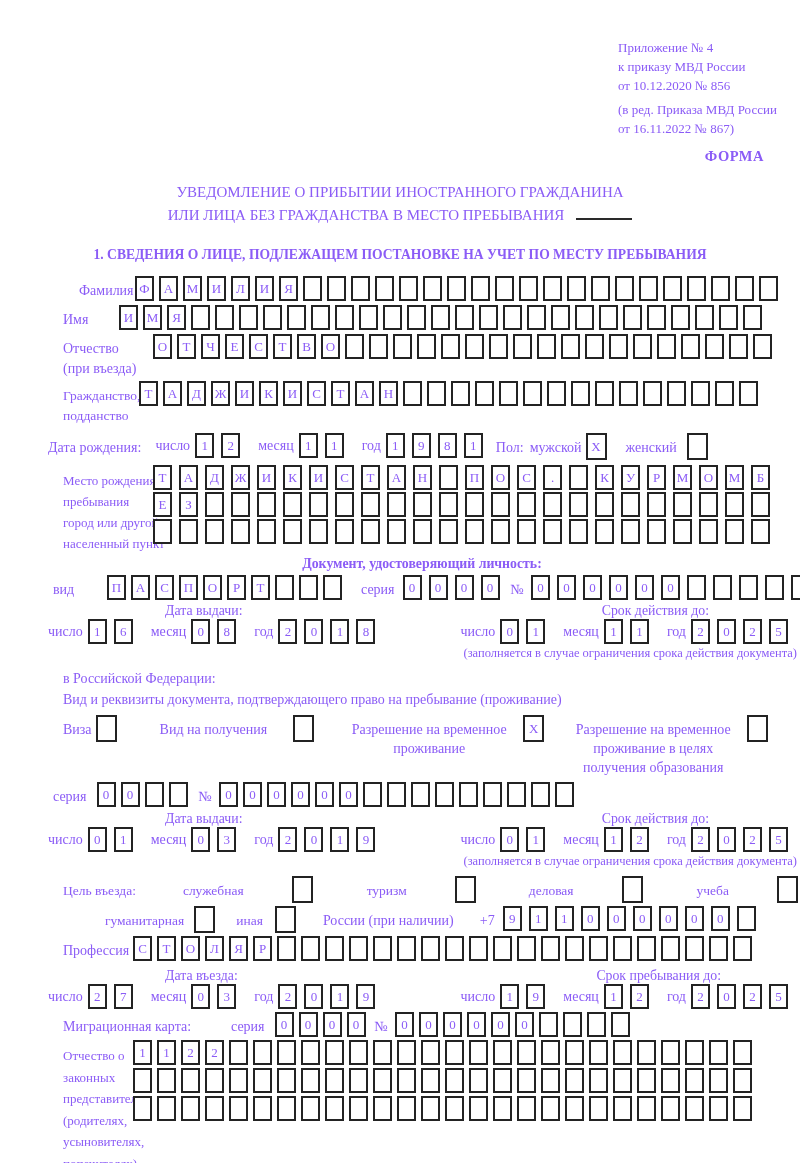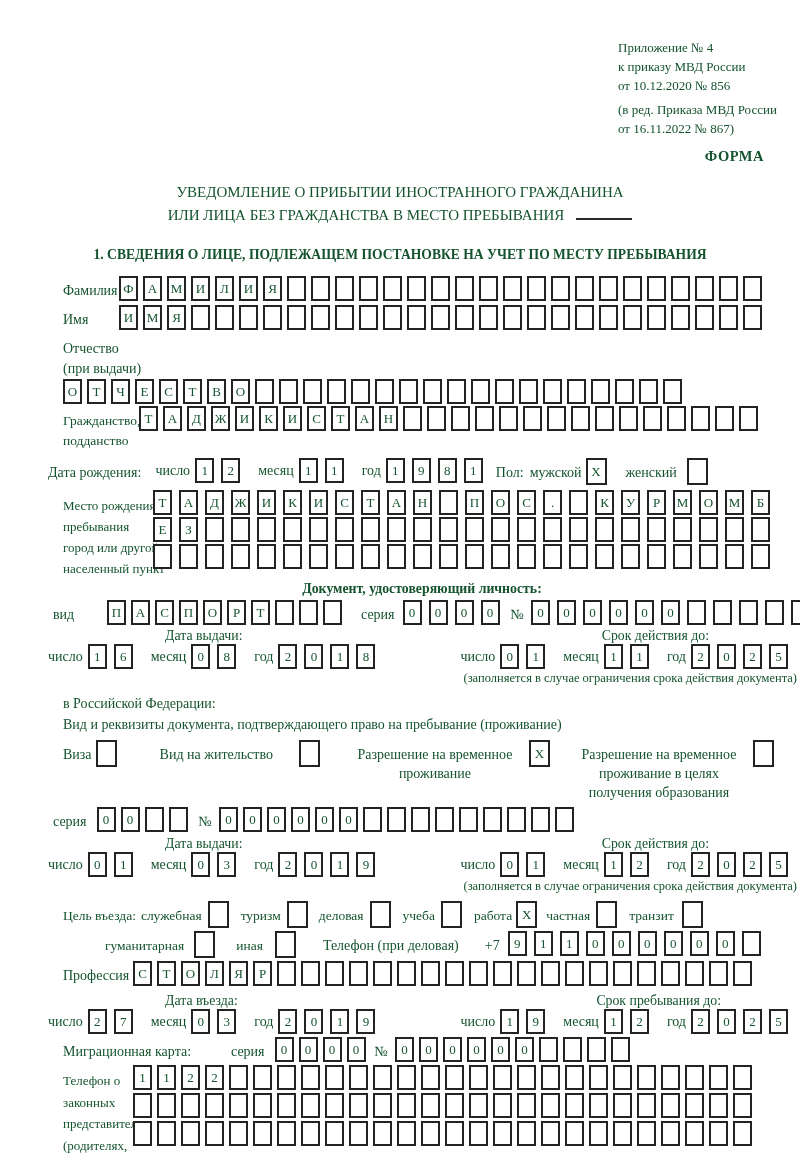--- a/index.html
+++ b/index.html
@@ -1,16 +1,16 @@
 <!DOCTYPE html>
 <html><head>
 <meta charset="utf-8">
 <style>
   html,body{margin:0;padding:0;background:#ffffff;}
-  .page{position:relative;width:800px;height:1163px;background:#fff;color:#14532d;
+  .page{position:relative;width:800px;height:1163px;background:#fff;color:#8b5cf6;
         font-family:"Liberation Serif","DejaVu Serif",serif;overflow:hidden;}
   
   .apx{position:absolute;left:618px;top:38px;font-size:13px;line-height:19px;white-space:nowrap;}
   .apx .g2{margin-top:5px;}
   .forma{position:absolute;top:148px;right:36px;font-weight:bold;font-size:14.5px;letter-spacing:.5px;}
   .title{position:absolute;top:181px;left:0;width:100%;text-align:center;font-weight:normal;
          font-size:15px;line-height:23px;}
   .blank{display:inline-block;width:56px;height:13px;border-bottom:2.5px solid #2a2a2a;margin-left:12px;}
   .sec{position:absolute;top:247px;left:0;width:100%;text-align:center;font-weight:bold;font-size:13.6px;}
   .body{position:absolute;left:45px;top:276px;width:754px;font-size:14px;}
@@ -48,21 +48,21 @@
 
   <div class="title">
     <div>УВЕДОМЛЕНИЕ О ПРИБЫТИИ ИНОСТРАННОГО ГРАЖДАНИНА</div>
     <div><span>ИЛИ ЛИЦА БЕЗ ГРАЖДАНСТВА В МЕСТО ПРЕБЫВАНИЯ</span><span class="blank"></span></div>
   </div>
 
   <div class="sec">1. СВЕДЕНИЯ О ЛИЦЕ, ПОДЛЕЖАЩЕМ ПОСТАНОВКЕ НА УЧЕТ ПО МЕСТУ ПРЕБЫВАНИЯ</div>
 
   <div class="body">
 
-    <div class="row" style="padding-left:18px;margin-bottom:4px;">
+    <div class="row" style="padding-left:18px;margin-bottom:4px;justify-content:center;">
       <div class="lbl" style="width:56px;">Фамилия</div>
       <div class="boxes">
           <span class="box">Ф</span>
           <span class="box">А</span>
           <span class="box">М</span>
           <span class="box">И</span>
           <span class="box">Л</span>
           <span class="box">И</span>
           <span class="box">Я</span>
           <span class="box">&nbsp;</span>
@@ -114,24 +114,24 @@
           <span class="box">&nbsp;</span>
           <span class="box">&nbsp;</span>
           <span class="box">&nbsp;</span>
           <span class="box">&nbsp;</span>
           <span class="box">&nbsp;</span>
           <span class="box">&nbsp;</span>
           <span class="box">&nbsp;</span>
         </div>
     </div>
 
-    <div class="row" style="padding-left:18px;margin-bottom:2px;flex-direction:column;">
+    <div class="row" style="padding-left:18px;margin-bottom:2px;">
       <div class="lbl" style="width:90px;">
         <div>Отчество</div>
-        <div>(при выдачи)</div>
+        <div>(при въезда)</div>
       </div>
       <div class="boxes">
           <span class="box">О</span>
           <span class="box">Т</span>
           <span class="box">Ч</span>
           <span class="box">Е</span>
           <span class="box">С</span>
           <span class="box">Т</span>
           <span class="box">В</span>
           <span class="box">О</span>
@@ -398,21 +398,21 @@
     <div class="note" style="margin-bottom:8px;">(заполняется в случае ограничения срока действия документа)</div>
 
     <div style="padding-left:18px;line-height:20px;margin-bottom:1px;">в Российской Федерации:</div>
     <div style="padding-left:18px;line-height:20px;margin-bottom:5px;">Вид и реквизиты документа, подтверждающего право на пребывание (проживание)</div>
 
     <div class="row" style="padding-left:18px;margin-bottom:5px;">
       <span class="lbl2">Виза</span>
       <span class="boxes cbox" style="margin-left:4px;">
           <span class="box">&nbsp;</span>
         </span>
-      <span class="lbl2" style="margin-left:38px;">Вид на жительство</span>
+      <span class="lbl2" style="margin-left:38px;">Вид на получения</span>
       <span class="boxes cbox" style="margin-left:26px;">
           <span class="box">&nbsp;</span>
         </span>
       <div class="opt-ml" style="margin-left:26px;width:168px;">
         <div>Разрешение на временное</div>
         <div>проживание</div>
       </div>
       <span class="boxes cbox" style="margin-left:10px;">
           <span class="box">X</span>
         </span>
@@ -493,21 +493,21 @@
         <span class="boxes dbx">
             <span class="box">2</span>
             <span class="box">0</span>
             <span class="box">2</span>
             <span class="box">5</span>
           </span>
       </div>
     </div>
     <div class="note" style="margin-bottom:7px;">(заполняется в случае ограничения срока действия документа)</div>
 
-    <div class="row" style="padding-left:18px;margin-bottom:3px;font-size:13.5px;">
+    <div class="row" style="padding-left:18px;margin-bottom:3px;font-size:13.5px;gap:42px;">
       <span class="lbl2">Цель въезда:</span>
       <span class="lbl2" style="margin-left:5px;margin-right:6px;">служебная</span>
       <span class="boxes cbox">
           <span class="box">&nbsp;</span>
         </span>
       <span class="lbl2" style="margin-left:7px;margin-right:6px;">туризм</span>
       <span class="boxes cbox">
           <span class="box">&nbsp;</span>
         </span>
       <span class="lbl2" style="margin-left:6px;margin-right:6px;">деловая</span>
@@ -534,21 +534,21 @@
 
     <div class="row" style="padding-left:60px;margin-bottom:3px;font-size:13.5px;">
       <span class="lbl2" style="margin-right:10px;">гуманитарная</span>
       <span class="boxes cbox">
           <span class="box">&nbsp;</span>
         </span>
       <span class="lbl2" style="margin-left:16px;margin-right:12px;">иная</span>
       <span class="boxes cbox">
           <span class="box">&nbsp;</span>
         </span>
-      <span class="lbl2" style="margin-left:22px;font-size:14px;">Телефон (при деловая)</span>
+      <span class="lbl2" style="margin-left:22px;font-size:14px;">России (при наличии)</span>
       <span class="lbl2" style="margin-left:26px;margin-right:8px;font-size:14px;">+7</span>
       <div class="boxes dbx">
           <span class="box">9</span>
           <span class="box">1</span>
           <span class="box">1</span>
           <span class="box">0</span>
           <span class="box">0</span>
           <span class="box">0</span>
           <span class="box">0</span>
           <span class="box">0</span>
@@ -653,21 +653,21 @@
           <span class="box">0</span>
           <span class="box">&nbsp;</span>
           <span class="box">&nbsp;</span>
           <span class="box">&nbsp;</span>
           <span class="box">&nbsp;</span>
         </div>
     </div>
 
     <div class="row" style="padding-left:18px;">
       <div class="lbl" style="width:70px;font-size:13px;line-height:21.5px;">
-        <div class="nw">Телефон о</div>
+        <div class="nw">Отчество о</div>
         <div class="nw">законных</div>
         <div class="nw">представителях</div>
         <div class="nw">(родителях,</div>
         <div class="nw">усыновителях,</div>
         <div class="nw">попечителях)</div>
       </div>
       <div>
         <div class="boxes" style="margin-bottom:3px;">
             <span class="box">1</span>
             <span class="box">1</span>

